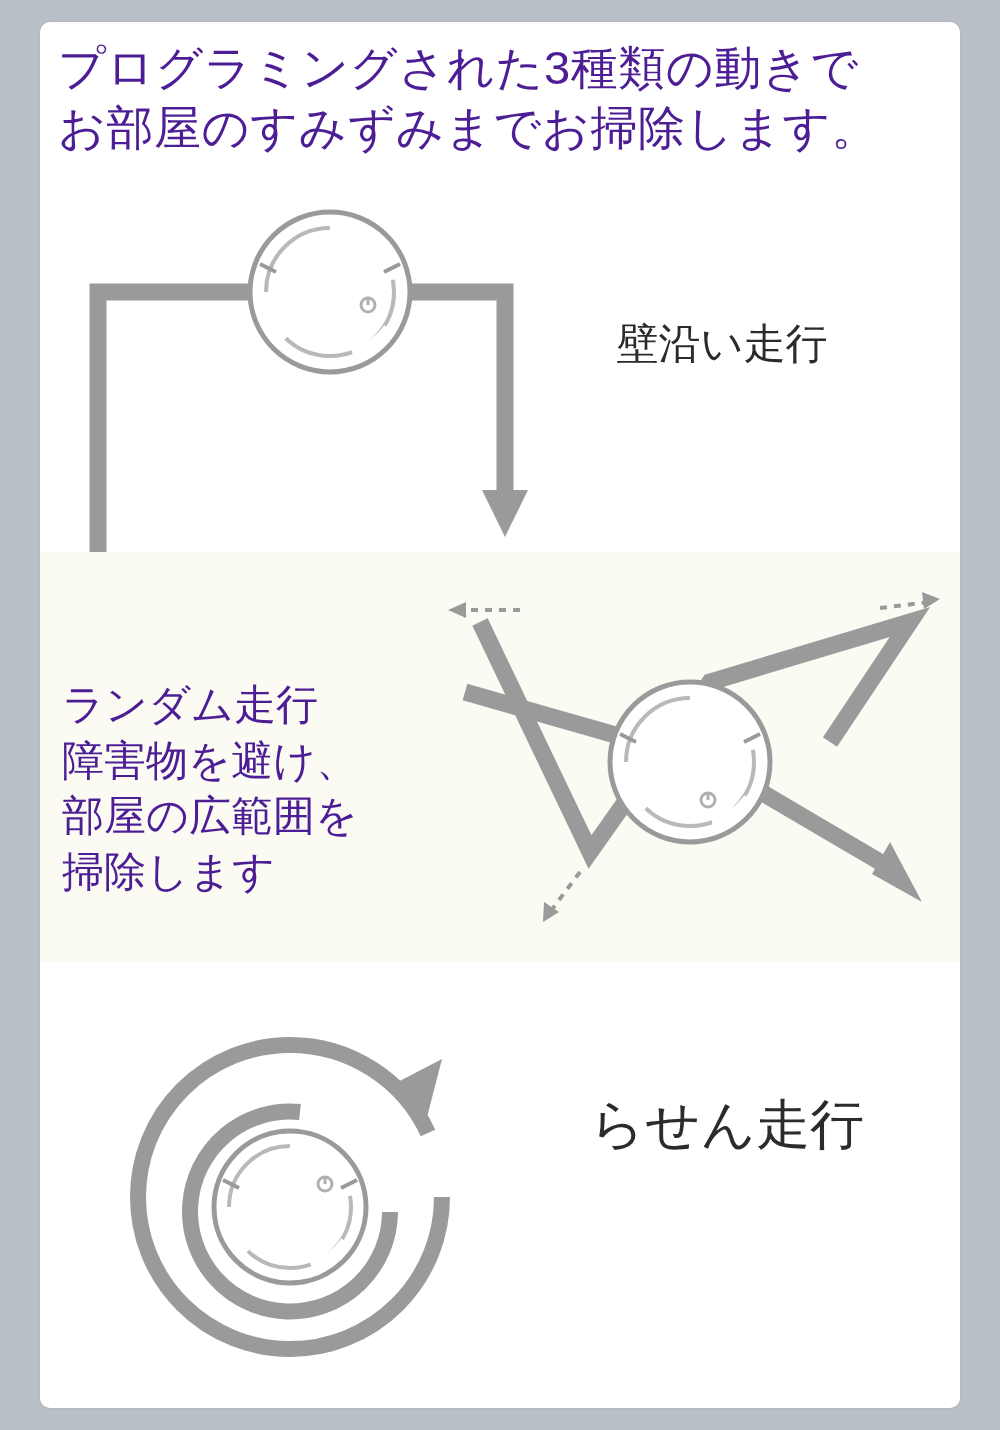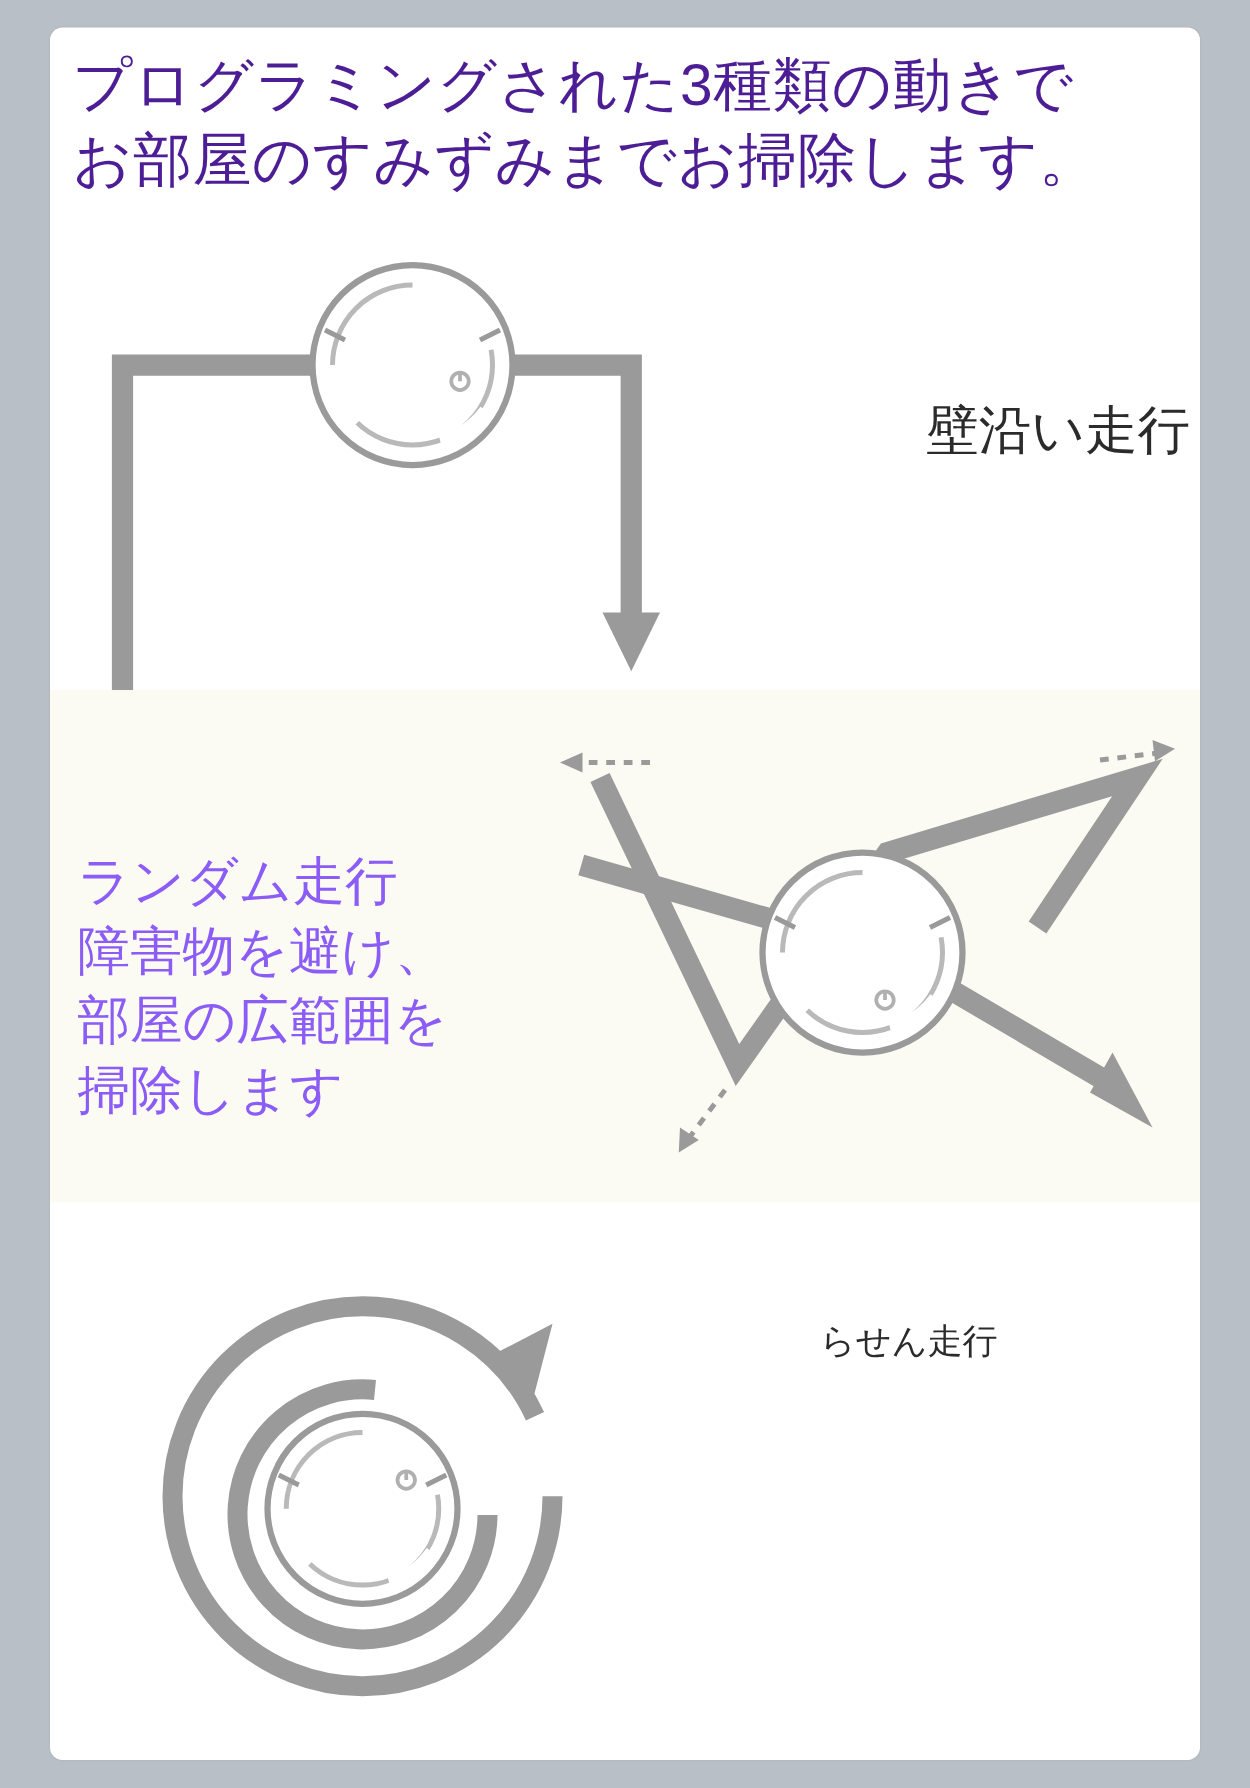--- a/index.html
+++ b/index.html
@@ -50,58 +50,58 @@
     left: 452px;
     top: 70px;
     width: 460px;
     font-size: 42px;
     line-height: 1.30;
     color: #2b2b2b;
     white-space: pre-line;
   }
   .sec1-title {
     display: block;
-    text-align: right;
+    text-align: center;
     margin-bottom: 2px;
   }
 
   
   .sec2 {
     position: absolute;
     left: 0;
     top: 530px;
     width: 920px;
     height: 410px;
     background: #fbfbf4;
   }
   .sec2-text {
     position: absolute;
     left: 22px;
     top: 70px;
     width: 400px;
     font-size: 42px;
     line-height: 1.32;
-    color: #8b5cf6;
+    color: #4c1d95;
     white-space: pre-line;
   }
 
   
   .sec3 {
     position: absolute;
     left: 0;
     top: 955px;
     width: 920px;
     height: 430px;
   }
   .sec3-text {
     position: absolute;
     left: 452px;
     top: 42px;
     width: 470px;
-    font-size: 28px;
+    font-size: 54px;
     line-height: 1.30;
     color: #2b2b2b;
     white-space: pre-line;
   }
   .sec3-title {
     display: block;
     text-align: center;
     margin-bottom: 2px;
   }
 

